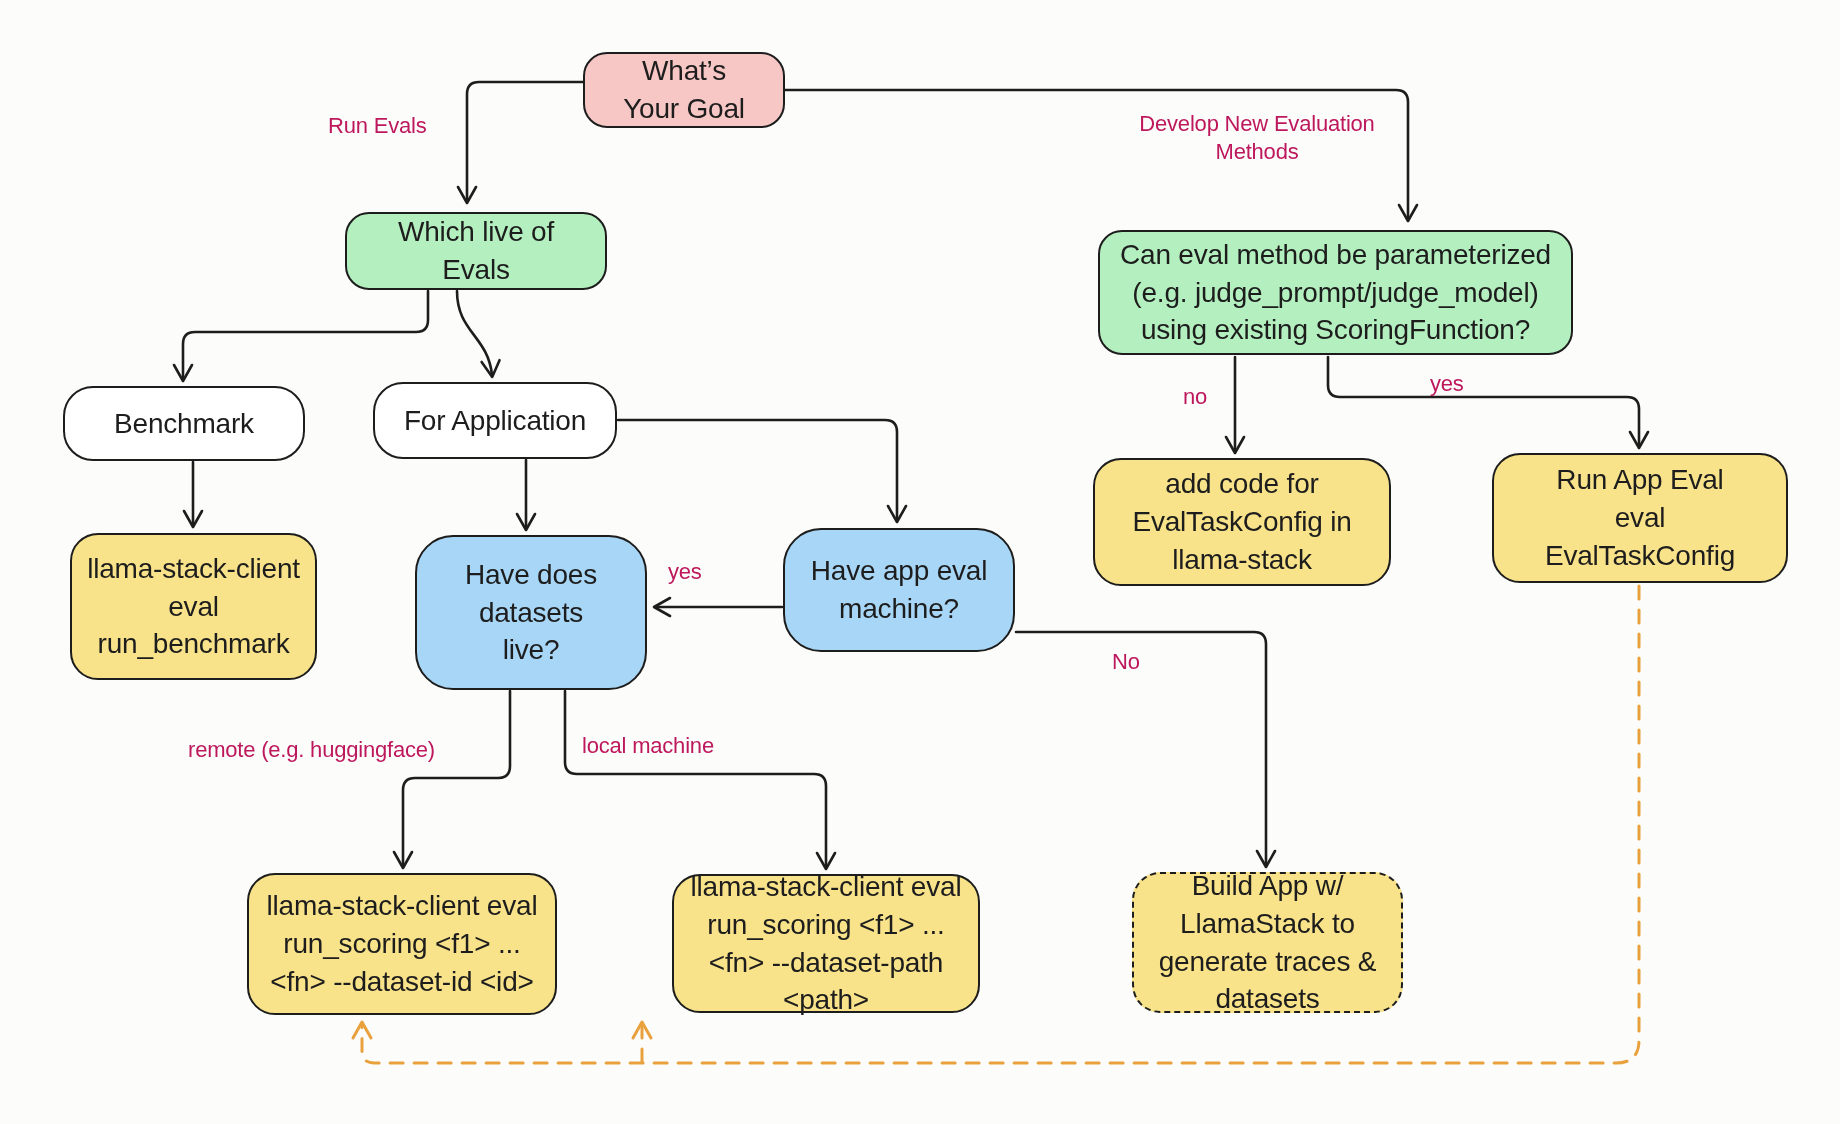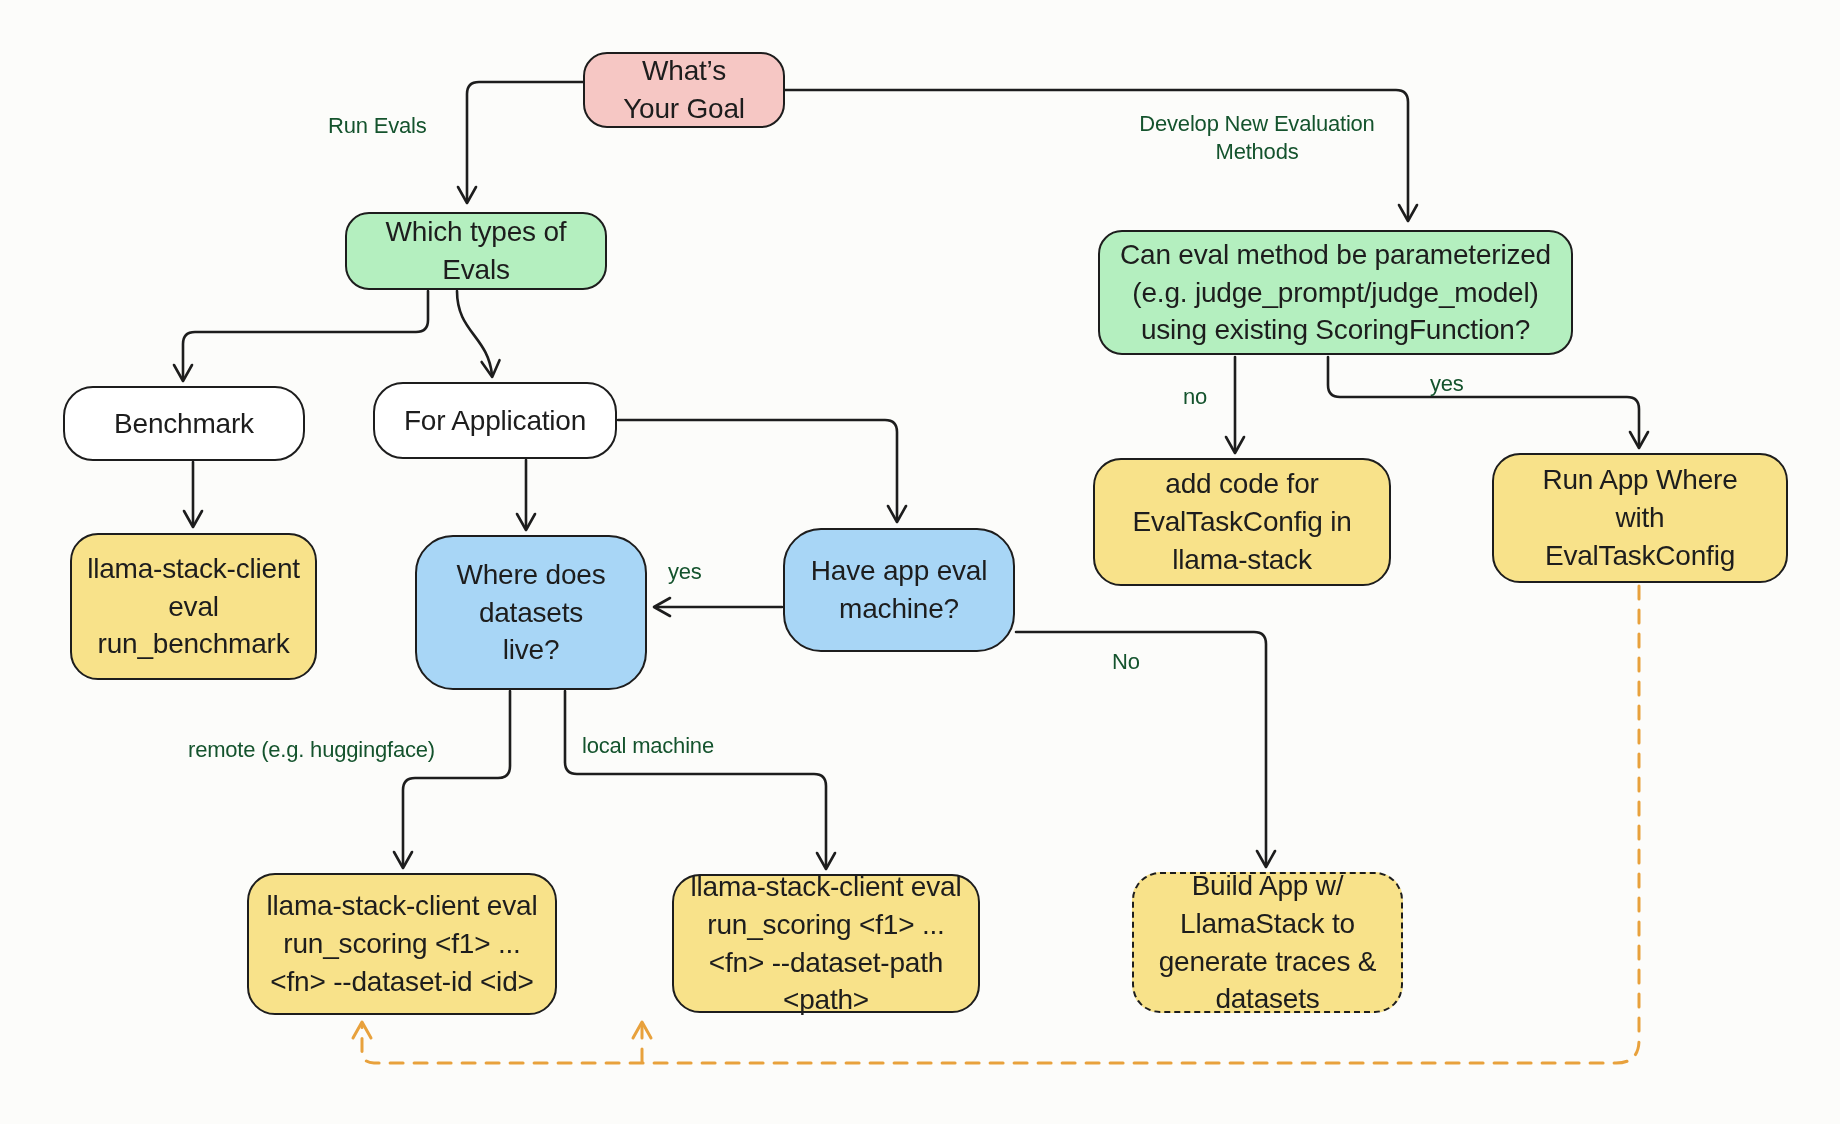--- a/index.html
+++ b/index.html
@@ -18,21 +18,21 @@
   }
   .node span{display:block;}
   .pink{background:#f6c7c4;border-radius:24px;}
   .green{background:#b4efbf;border-radius:24px;}
   .blue{background:#a8d6f6;border-radius:38px;}
   .yellow{background:#f8e28a;border-radius:28px;}
   .white{background:#ffffff;border-radius:30px;}
   .dashed{border-style:dashed;}
   .edge-label{
     position:absolute;font-size:22px;line-height:1.25;letter-spacing:-0.2px;
-    white-space:nowrap;color:#14532d;
+    white-space:nowrap;color:#be185d;
   }
   .edge-label.center{white-space:normal;text-align:center;}
   .w130{max-width:140px;}
   .w180{max-width:190px;}
   .w160{max-width:165px;}
 </style>
 </head>
 <body>
 
 <div class="canvas">
@@ -65,53 +65,53 @@
       <path marker-end="url(#ah-o)" d="M 1639 586 L 1639 1040 Q 1639 1063 1616 1063 L 374 1063 Q 362 1063 362 1051 L 362 1024"></path>
       <path marker-end="url(#ah-o)" d="M 642 1062 L 642 1024"></path>
     </g>
   </svg>
 
   <div class="node pink" style="left:583px;top:52px;width:202px;height:76px">
     <span class="w130">What’s Your Goal</span>
   </div>
 
   <div class="node green" style="left:345px;top:212px;width:262px;height:78px">
-    <span class="w180">Which types of Evals</span>
+    <span class="w180">Which live of Evals</span>
   </div>
 
   <div class="node white" style="left:63px;top:386px;width:242px;height:75px">
     <span>Benchmark</span>
   </div>
 
   <div class="node white" style="left:373px;top:382px;width:244px;height:77px">
     <span>For Application</span>
   </div>
 
   <div class="node yellow" style="left:70px;top:533px;width:247px;height:147px">
     <span>llama-stack-client eval run_benchmark</span>
   </div>
 
   <div class="node blue" style="left:415px;top:535px;width:232px;height:155px">
-    <span class="w160">Where does datasets live?</span>
+    <span class="w160">Have does datasets live?</span>
   </div>
 
   <div class="node blue" style="left:783px;top:528px;width:232px;height:124px">
     <span class="w180">Have app eval machine?</span>
   </div>
 
   <div class="node green" style="left:1098px;top:230px;width:475px;height:125px">
     <span>Can eval method be parameterized (e.g. judge_prompt/judge_model) using existing ScoringFunction?</span>
   </div>
 
   <div class="node yellow" style="left:1093px;top:458px;width:298px;height:128px">
     <span style="max-width:230px">add code for EvalTaskConfig in llama-stack</span>
   </div>
 
   <div class="node yellow" style="left:1492px;top:453px;width:296px;height:130px">
-    <span style="max-width:220px">Run App Where with EvalTaskConfig</span>
+    <span style="max-width:220px">Run App Eval eval EvalTaskConfig</span>
   </div>
 
   <div class="node yellow" style="left:247px;top:873px;width:310px;height:142px">
     <span>llama-stack-client eval run_scoring &lt;f1&gt; ... &lt;fn&gt; --dataset-id &lt;id&gt;</span>
   </div>
 
   <div class="node yellow" style="left:672px;top:874px;width:308px;height:139px">
     <span>llama-stack-client eval run_scoring &lt;f1&gt; ... &lt;fn&gt; --dataset-path &lt;path&gt;</span>
   </div>
 

